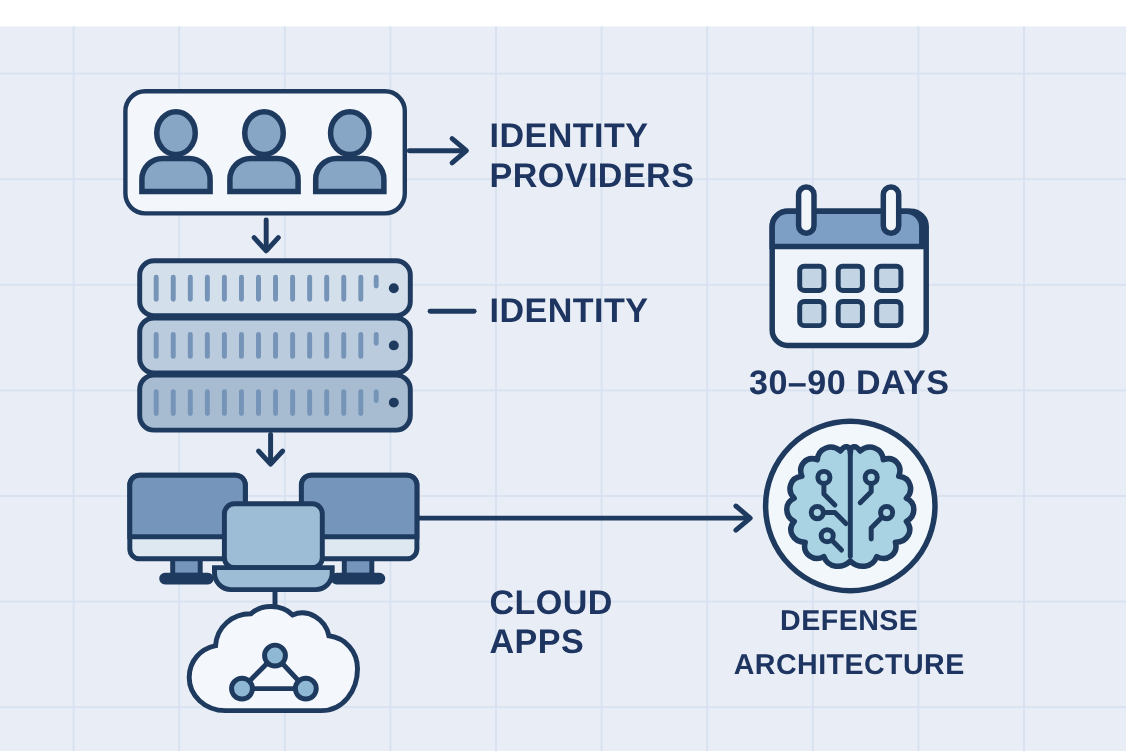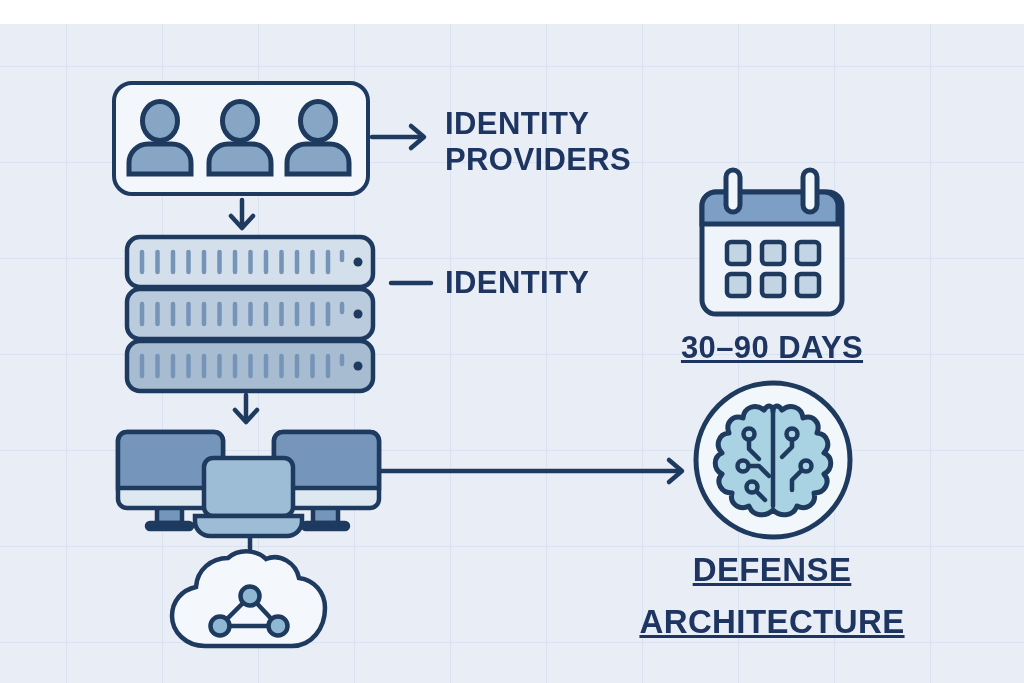--- a/index.html
+++ b/index.html
@@ -19,22 +19,22 @@
   .abs{position:absolute;}
   .label{
     position:absolute;
     color:#1d3560;
     font-weight:700;
     font-size:31px;
     line-height:36px;
     letter-spacing:.4px;
     white-space:pre-line;
   }
-  .label.center{text-align:center;text-decoration:underline;}
-  .label.big{font-size:33px;line-height:52px;}
+  .label.center{text-align:center;}
+  .label.big{font-size:26px;line-height:40px;}
   #identity-box{
     position:absolute;
     left:112px;top:57px;width:258px;height:115px;
     box-sizing:border-box;
     background:#f3f7fb;
     border:4.5px solid #1e3a5f;
     border-radius:20px;
   }
   svg{display:block;}
 </style>
@@ -169,19 +169,21 @@
       <circle cx="118" cy="92" r="5.5"></circle>
     </g>
   </svg>
 
   <div class="label" style="left:445px;top:82px">IDENTITY
 PROVIDERS</div>
 
   <div class="label" style="left:445px;top:241px">IDENTITY</div>
 
 
+  <div class="label" style="left:445px;top:506px">CLOUD
+APPS</div>
 
   <div class="label center" style="left:647px;top:306px;width:250px">30–90 DAYS</div>
 
   <div class="label center big" style="left:612px;top:520px;width:320px">DEFENSE
 ARCHITECTURE</div>
 
 </div>
 
 </body></html>

